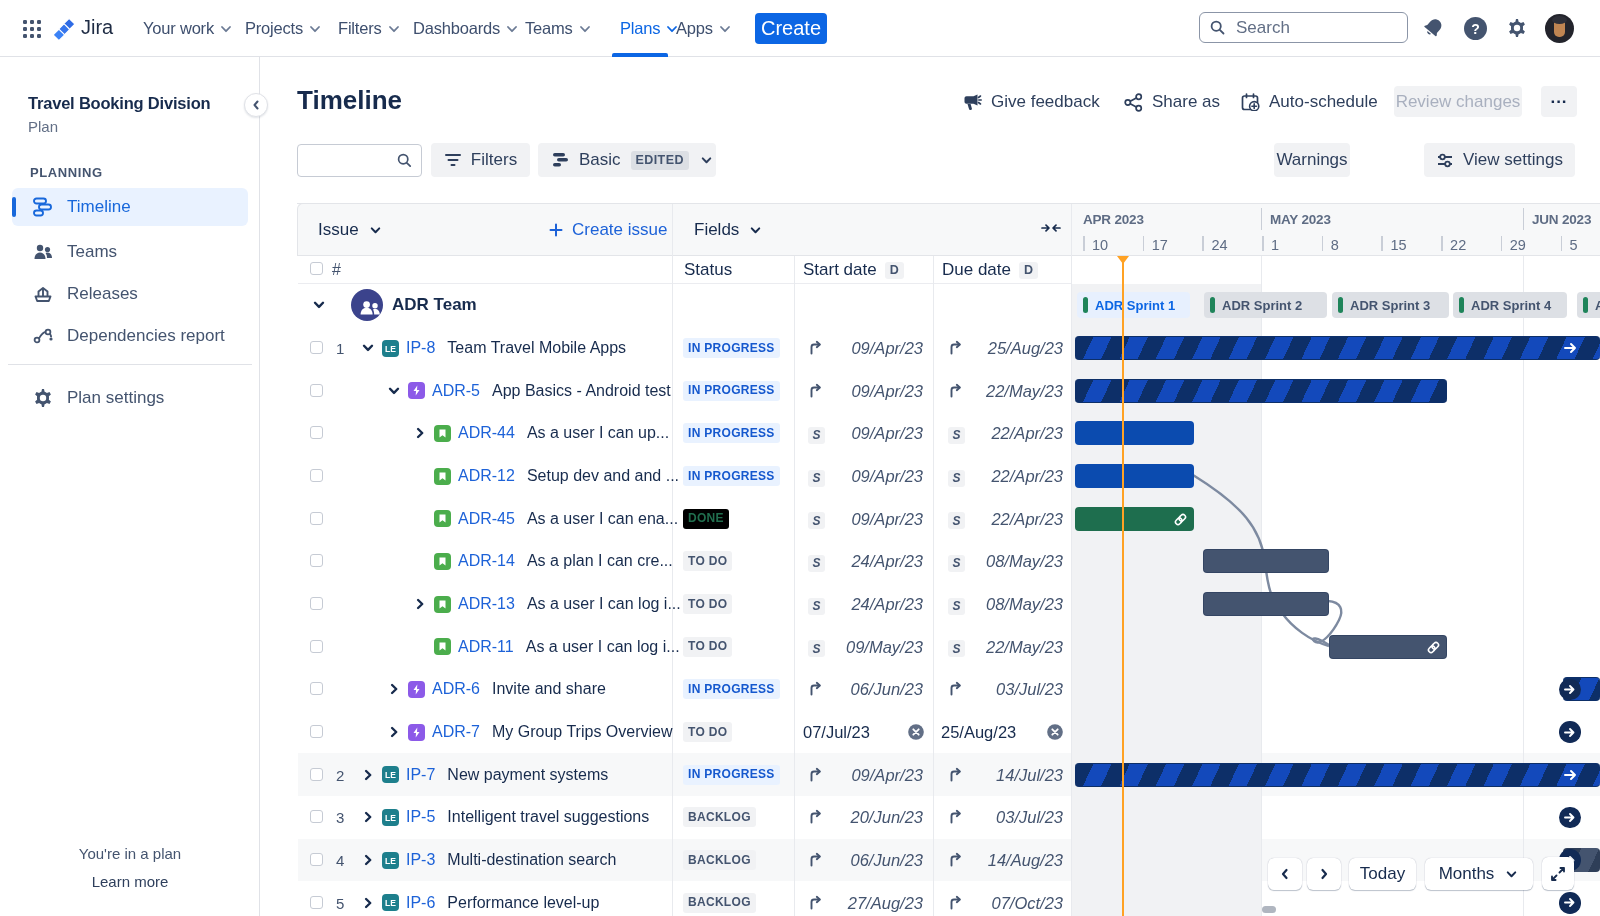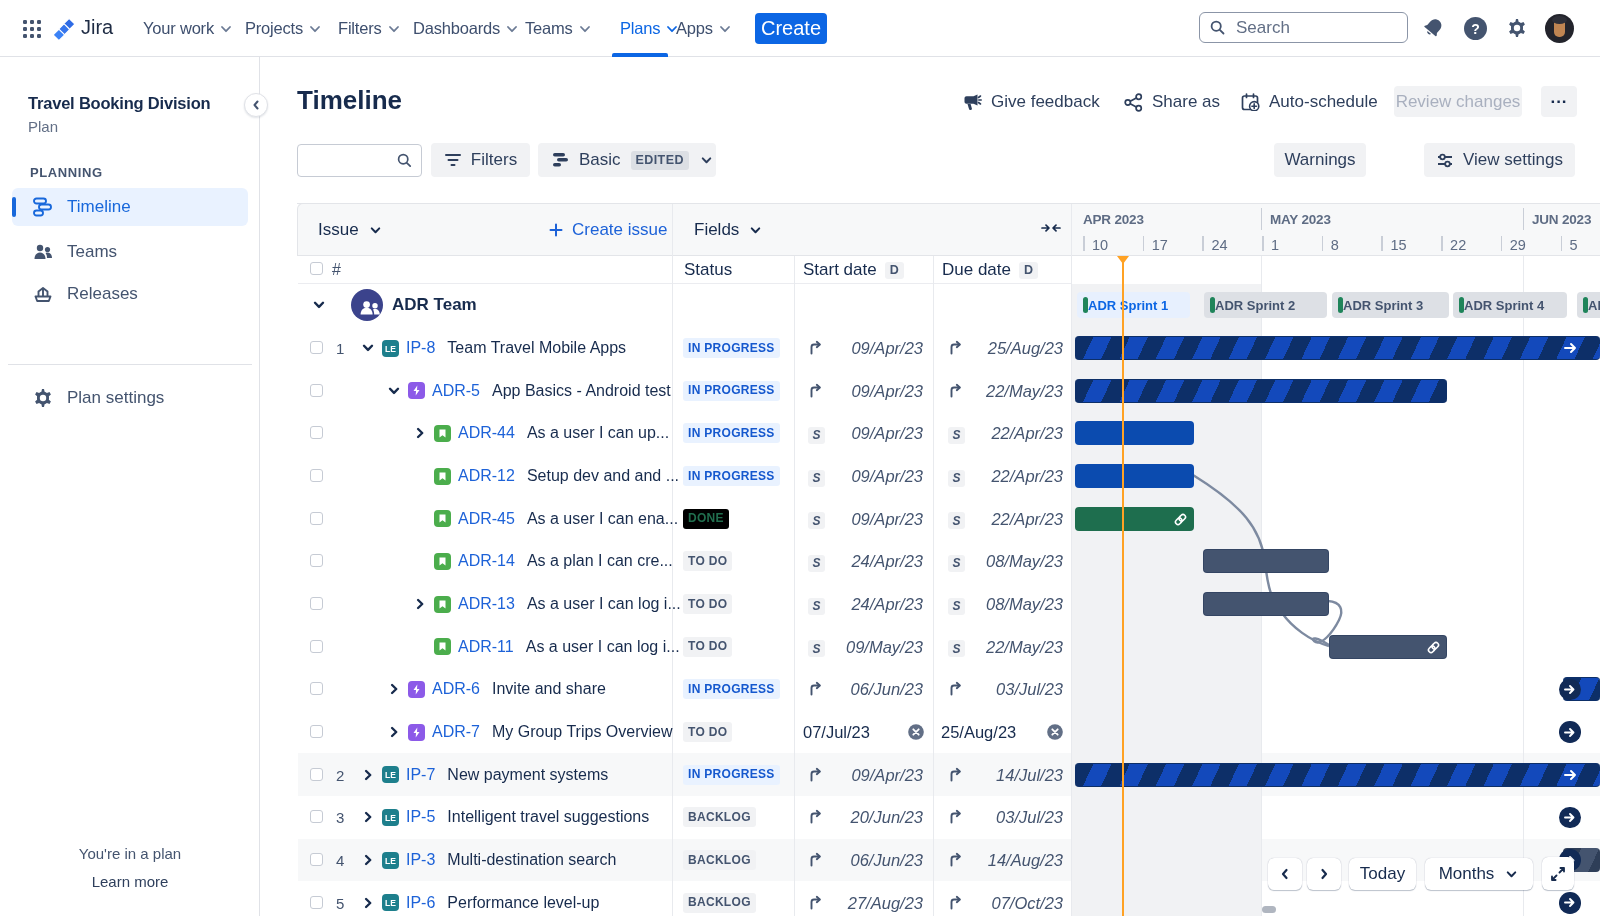--- a/index.html
+++ b/index.html
@@ -29,21 +29,21 @@
 .title{color:#172B4D;font-size:16px;white-space:nowrap;}
 .num{color:#44546F;font-size:15px;}
 .datetxt{font-style:italic;color:#44546F;font-size:16.5px;}
 .sqS{width:17px;height:17px;border-radius:3px;background:#F1F2F4;color:#44546F;font-size:12px;font-weight:700;font-style:italic;display:inline-flex;align-items:center;justify-content:center;}
 .cb{width:13px;height:13px;border:1.6px solid #C6CBD4;border-radius:3px;background:#fff;}
 
 .wktick{width:1.5px;background:#C9CED7;top:236px;height:15px;z-index:6;}
 .mlabel{white-space:nowrap;letter-spacing:-0.2px;font-size:13.5px;font-weight:700;color:#5E6C84;top:212px;z-index:6;}
 .wklabel{font-size:14.5px;color:#5E6C84;top:237px;z-index:6;}
 .gridv{width:1px;background:#E8EAEE;top:256px;height:660px;z-index:2;}
-.chip{top:292px;height:26px;border-radius:4px;display:flex;align-items:center;padding-left:6px;font-size:13px;font-weight:700;z-index:8;white-space:nowrap;overflow:hidden;}
+.chip{top:292px;height:26px;border-radius:4px;display:flex;align-items:center;gap:7px;padding-left:6px;font-size:13px;font-weight:700;z-index:8;white-space:nowrap;overflow:hidden;}
 .chipgray{background:#DDE0E5;color:#44546F;}
 .chipblue{background:#E7F0FE;color:#0C66E4;}
 .pill{width:5px;height:16px;border-radius:2.5px;background:#1F845A;flex:none;}
 .bar{height:24px;border-radius:4px;z-index:5;}
 .bar-striped{background:repeating-linear-gradient(115deg,#0D2F68 0 16.5px,#1349BB 16.5px 33px);border-top:1px solid #0D2F68;border-bottom:1px solid #0D2F68;}
 .bar-blue{background:#0B4BAF;}
 .bar-green{background:#1E6E4E;}
 .bar-slate{background:#44546F;border:1px solid rgba(23,43,77,.35);}
 .bar-slatestripe{background:repeating-linear-gradient(115deg,#2E3E58 0 16.5px,#44546F 16.5px 33px);}
 .circarrow{width:21.5px;height:21.5px;border-radius:50%;background:#112A56;display:flex;align-items:center;justify-content:center;z-index:7;}
@@ -137,20 +137,30 @@
       <span>Teams</span>
     </div>
 <div class="abs sideitem" style="top:218px;">
       <svg width="20" height="20" viewBox="0 0 20 20">
         <path d="M2.5 12.5 L17.5 12.5 L15.8 17 L4.2 17 Z" fill="none" stroke="#44546F" stroke-width="1.9" stroke-linejoin="round"></path>
         <path d="M5.5 12 L5.5 7.5 L10 4 L14.5 7.5 L14.5 12" fill="none" stroke="#44546F" stroke-width="1.9" stroke-linejoin="round"></path>
         <path d="M10 4 L10 12.5" stroke="#44546F" stroke-width="1.9"></path>
       </svg>
       <span>Releases</span>
     </div>
+<div class="abs sideitem" style="top:260px;">
+      <svg width="20" height="20" viewBox="0 0 20 20">
+        <circle cx="4" cy="14" r="2.4" fill="none" stroke="#44546F" stroke-width="1.8"></circle>
+        <circle cx="15" cy="6" r="2.4" fill="none" stroke="#44546F" stroke-width="1.8"></circle>
+        <circle cx="18" cy="13" r="1.6" fill="#44546F"></circle>
+        <path d="M6 12.4 C8 9 10 6 12.7 6" fill="none" stroke="#44546F" stroke-width="1.8"></path>
+        <path d="M17 7.8 C18 9.5 18.2 10.5 18 11.3" fill="none" stroke="#44546F" stroke-width="1.8"></path>
+      </svg>
+      <span>Dependencies report</span>
+    </div>
 <div class="abs" style="left:12px;top:140px;width:4px;height:20px;border-radius:2px;background:#1868DB;z-index:5;"></div>
 <div class="abs" style="left:8px;top:307px;width:244px;height:1px;background:#E0E2E7;"></div>
 <div class="abs sideitem" style="top:322px;">
       <svg width="20" height="20" viewBox="0 0 20 20">
         <path d="M11 0.5 L13 0.5 L13.6 3.2 A8 8 0 0 1 15.9 4.5 L18.5 3.6 L19.9 5.9 L17.9 7.8 A8 8 0 0 1 18 9.5 A8 8 0 0 1 17.9 11.2 L19.9 13.1 L18.5 15.4 L15.9 14.5 A8 8 0 0 1 13.6 15.8 L13 18.5 L11 18.5 L10.4 15.8 A8 8 0 0 1 8.1 14.5 L5.5 15.4 L4.1 13.1 L6.1 11.2 A8 8 0 0 1 6 9.5 A8 8 0 0 1 6.1 7.8 L4.1 5.9 L5.5 3.6 L8.1 4.5 A8 8 0 0 1 10.4 3.2 Z" fill="#44546F" transform="translate(-2 0.5)"></path>
         <circle cx="10" cy="10" r="3.2" fill="#fff"></circle>
       </svg>
       <span>Plan settings</span>
     </div>
 <div class="abs" style="left:0;top:788px;width:260px;text-align:center;font-size:15px;color:#44546F;">You're in a plan</div>
@@ -208,21 +218,21 @@
       <rect x="2" y="2" width="12" height="3.6" rx="1.8" fill="#2E3F5C"></rect>
       <rect x="6" y="7" width="11" height="3.6" rx="1.8" fill="#2E3F5C"></rect>
       <rect x="2" y="12" width="8" height="3.6" rx="1.8" fill="#2E3F5C"></rect>
     </svg>
     <span>Basic</span>
     <span style="background:#DCDFE4;border-radius:3px;padding:2.5px 5px;font-size:12.5px;font-weight:700;letter-spacing:.4px;color:#44546F;">EDITED</span>
     <svg width="15" height="15" viewBox="0 0 15 15">
       <path d="M3.75 5.3999999999999995 L7.5 9.3 L11.25 5.3999999999999995" fill="none" stroke="#2E3F5C" stroke-width="2" stroke-linecap="round" stroke-linejoin="round"></path>
     </svg>
   </div>
-<div class="abs gbtn" style="left:1274px;top:143px;width:92px;height:34px;">Warnings</div>
+<div class="abs gbtn" style="left:1274px;top:143px;width:76px;height:34px;">Warnings</div>
 <div class="abs gbtn" style="left:1424px;top:143px;width:151px;height:34px;">
     <svg width="18" height="17" viewBox="0 0 18 17">
       <path d="M2 5 L16 5 M2 12 L16 12" stroke="#2E3F5C" stroke-width="1.8"></path>
       <circle cx="6.5" cy="5" r="2.3" fill="#fff" stroke="#2E3F5C" stroke-width="1.8"></circle>
       <circle cx="11.5" cy="12" r="2.3" fill="#fff" stroke="#2E3F5C" stroke-width="1.8"></circle>
     </svg>
     <span>View settings</span>
   </div>
 <div id="tblhead" class="abs"></div>
 <div class="abs" style="left:318px;top:220px;font-size:17px;color:#172B4D;display:flex;align-items:center;gap:9px;z-index:13;">Issue <svg width="15" height="15" viewBox="0 0 15 15">

